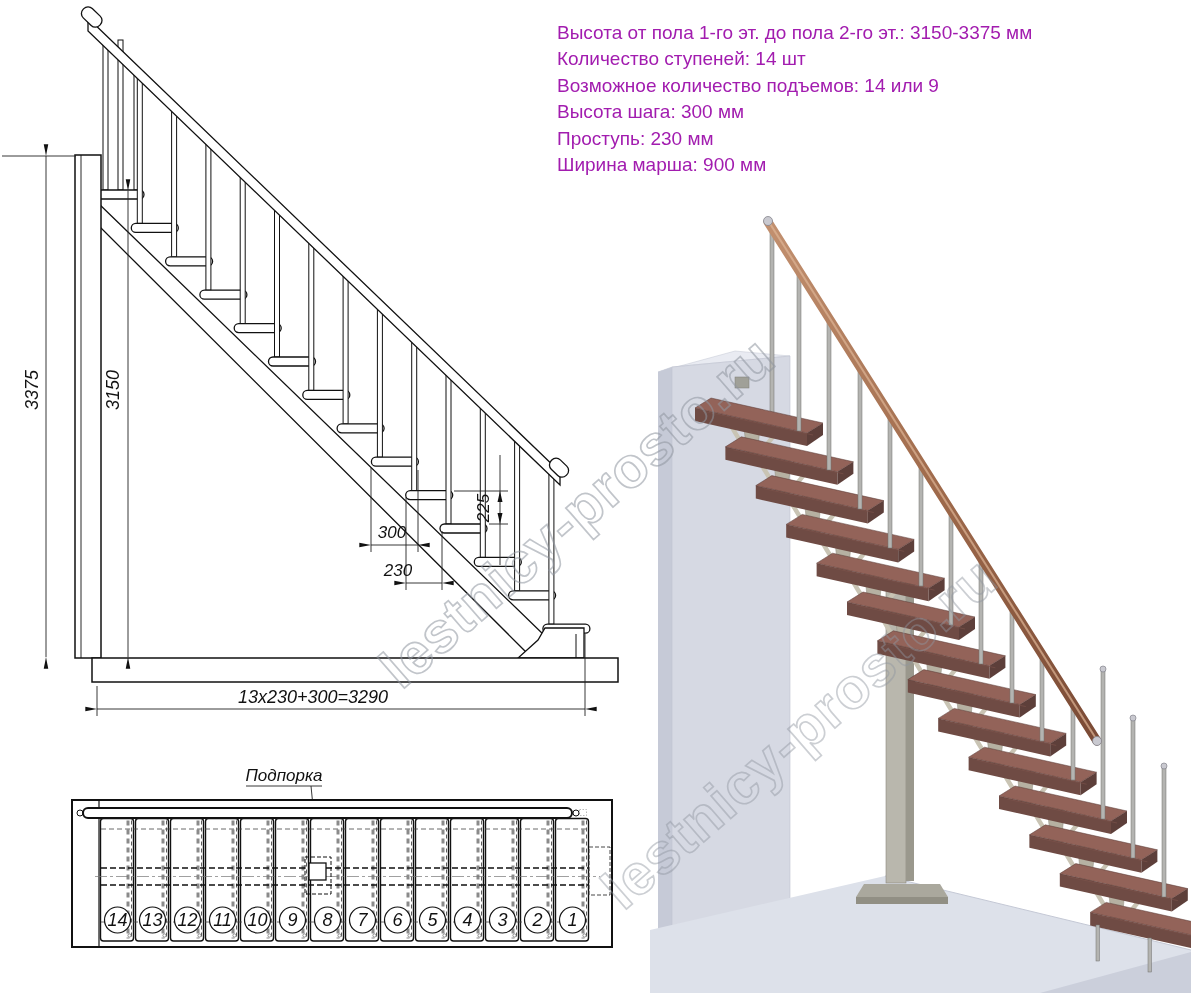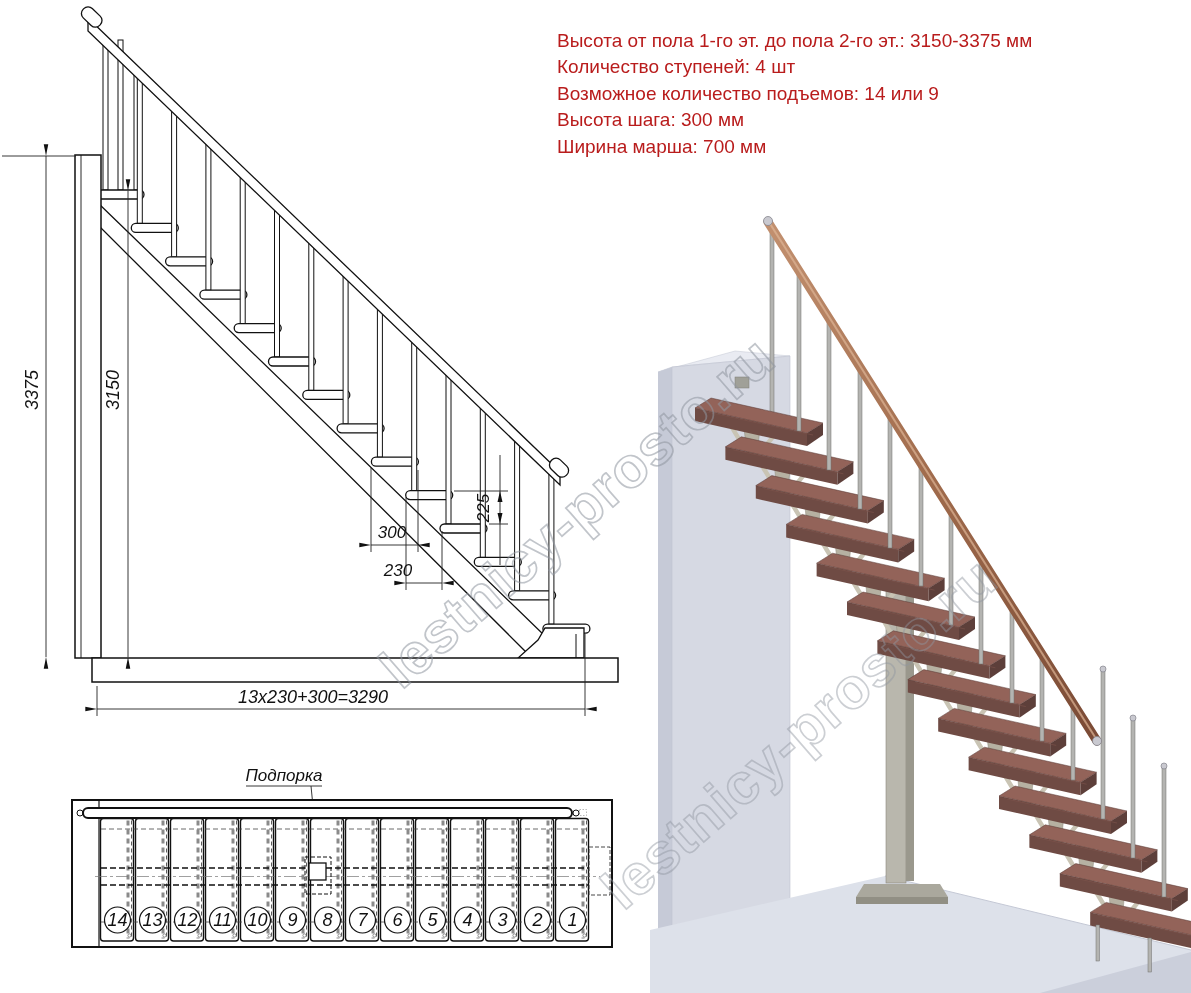--- a/index.html
+++ b/index.html
@@ -3,22 +3,22 @@
 <meta charset="utf-8">
 <style>
   html,body{margin:0;padding:0;background:#fff;}
   #page{position:relative;width:1191px;height:993px;background:#ffffff;overflow:hidden;
         font-family:"Liberation Sans", sans-serif;}
   svg{position:absolute;display:block;}
   #elevation-svg{left:0;top:0;}
   #plan-svg{left:40px;top:752px;}
   #render-svg{left:640px;top:150px;}
   #watermark-svg{left:0;top:0;pointer-events:none;}
-  .specs{position:absolute;left:557px;top:20px;color:#b91c1c;font-size:19px;line-height:26.4px;
-         white-space:nowrap;margin-top:8px;}
+  .specs{position:absolute;left:557px;top:20px;color:#a21caf;font-size:19px;line-height:26.4px;
+         white-space:nowrap;}
   .dimtxt{font-style:italic;font-size:18px;fill:#111;}
   .dimtxt-sm{font-style:italic;font-size:17px;fill:#111;}
   .plannum{font-style:italic;font-size:18px;fill:#111;text-anchor:middle;}
   .planlabel{font-style:italic;font-size:17px;fill:#111;text-anchor:middle;}
   .thin{stroke:#222;stroke-width:0.9;fill:none;}
   .geo{stroke:#111;stroke-width:1.3;fill:#fff;}
   .geo2{stroke:#111;stroke-width:1.5;fill:#fff;}
   .wm{font-weight:bold;font-size:57px;fill:none;stroke-width:1.7;text-anchor:middle;
       letter-spacing:1px;}
 </style>
@@ -112,24 +112,25 @@
     <g>
       <line class="thin" x1="97" y1="686" x2="97" y2="716"></line>
       <line class="thin" x1="585" y1="634" x2="585" y2="716"></line>
       <line class="thin" x1="97" y1="709" x2="585" y2="709" marker-start="url(#ar)" marker-end="url(#ar)"></line>
       <text class="dimtxt" x="313" y="703" text-anchor="middle">13x230+300=3290</text>
     </g>
   </svg>
 
   <div class="specs">
     <div>Высота от пола 1-го эт. до пола 2-го эт.: 3150-3375 мм</div>
-    <div>Количество ступеней: 4 шт</div>
+    <div>Количество ступеней: 14 шт</div>
     <div>Возможное количество подъемов: 14 или 9</div>
     <div>Высота шага: 300 мм</div>
-    <div>Ширина марша: 700 мм</div>
+    <div>Проступь: 230 мм</div>
+    <div>Ширина марша: 900 мм</div>
   </div>
 
   <svg id="plan-svg" width="610" height="240" viewBox="40 752 610 240">
     <defs>
       <g id="plan-cell">
         <rect x="0" y="0" width="33" height="122.5" rx="3" fill="#fff" stroke="#111" stroke-width="1.4"></rect>
         <line x1="27.5" y1="2" x2="27.5" y2="120" stroke="#8a8a8a" stroke-width="3" stroke-dasharray="5,4"></line>
         <line x1="31" y1="2" x2="31" y2="120" stroke="#333" stroke-width="0.8" stroke-dasharray="4,3"></line>
         <rect x="24" y="-9" width="7" height="6" fill="none" stroke="#999" stroke-width="0.7" stroke-dasharray="1.5,1.5"></rect>
         <circle cx="29" cy="117" r="1.6" fill="none" stroke="#777" stroke-width="0.8"></circle>

